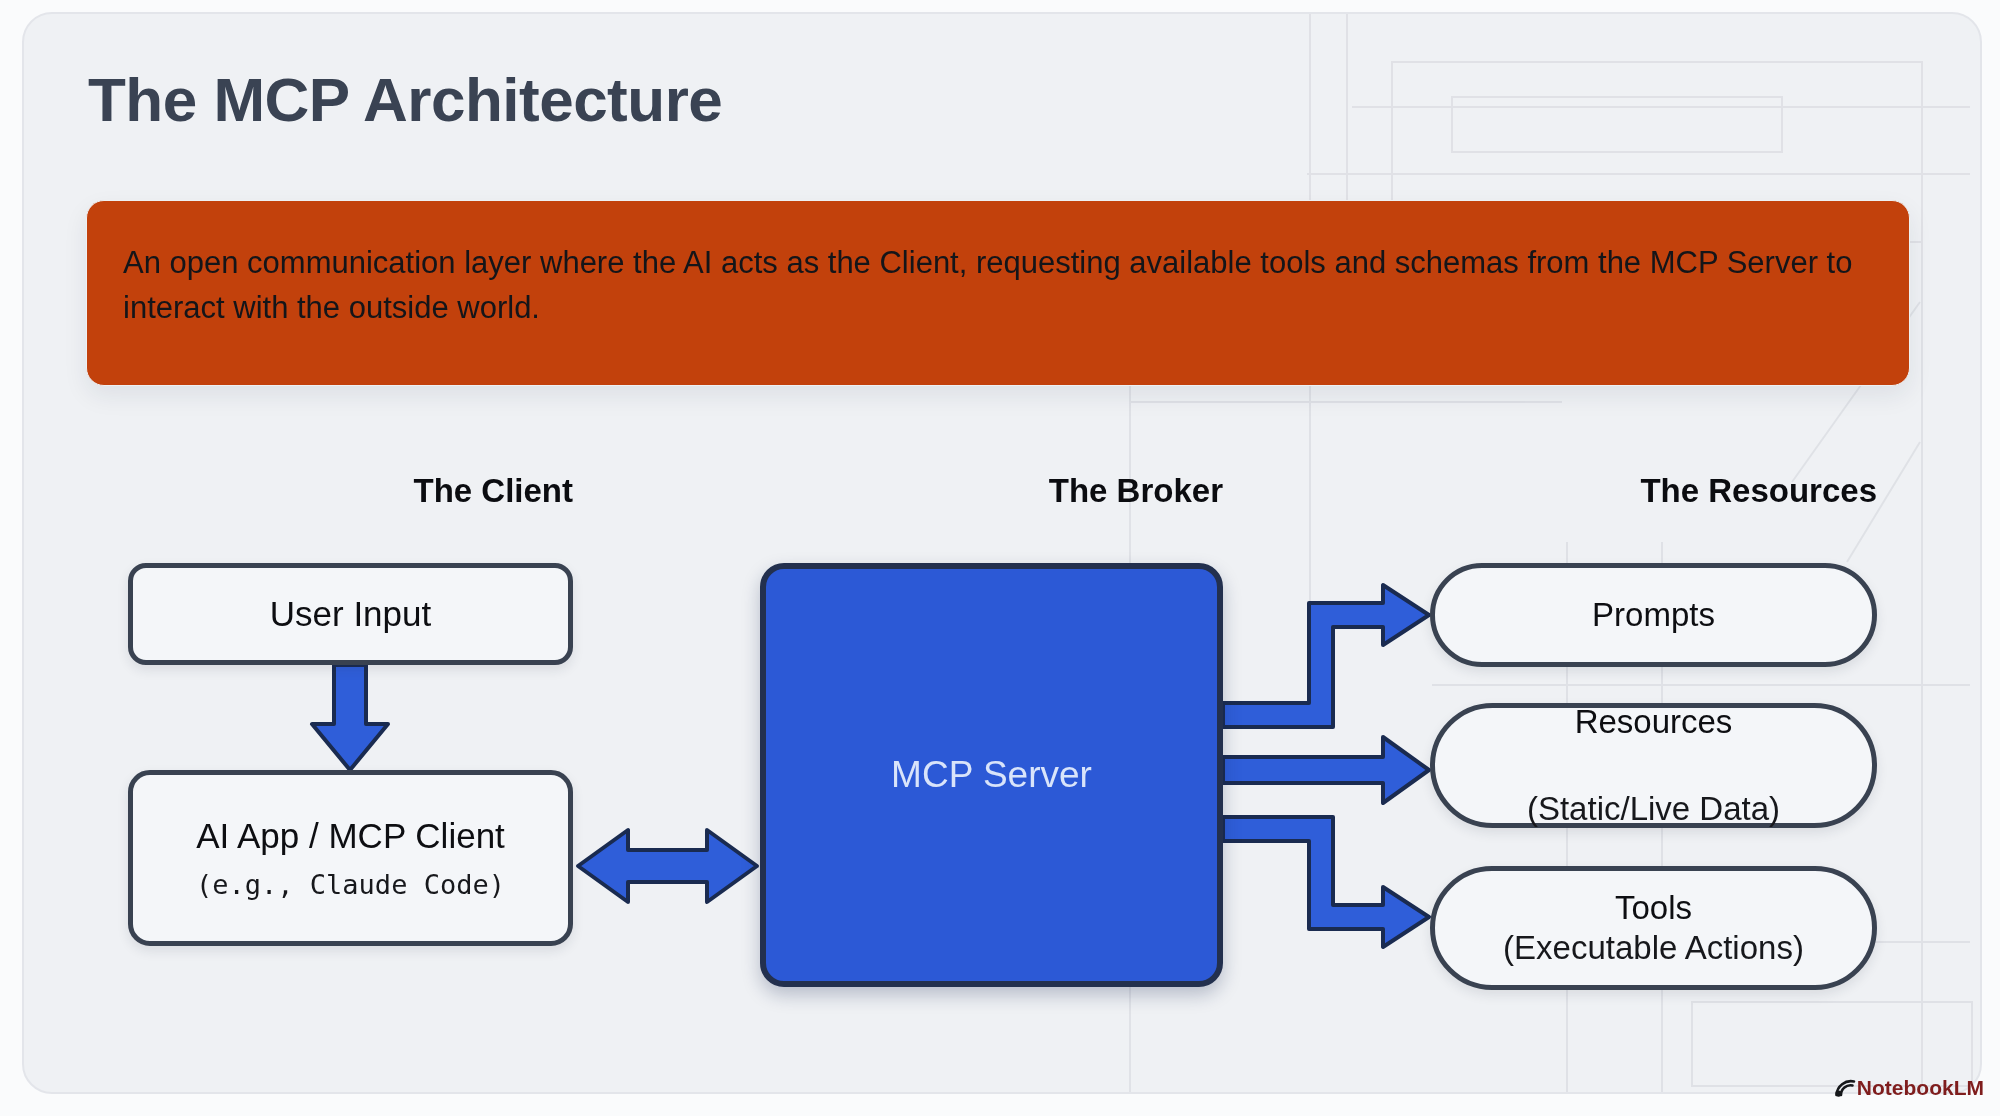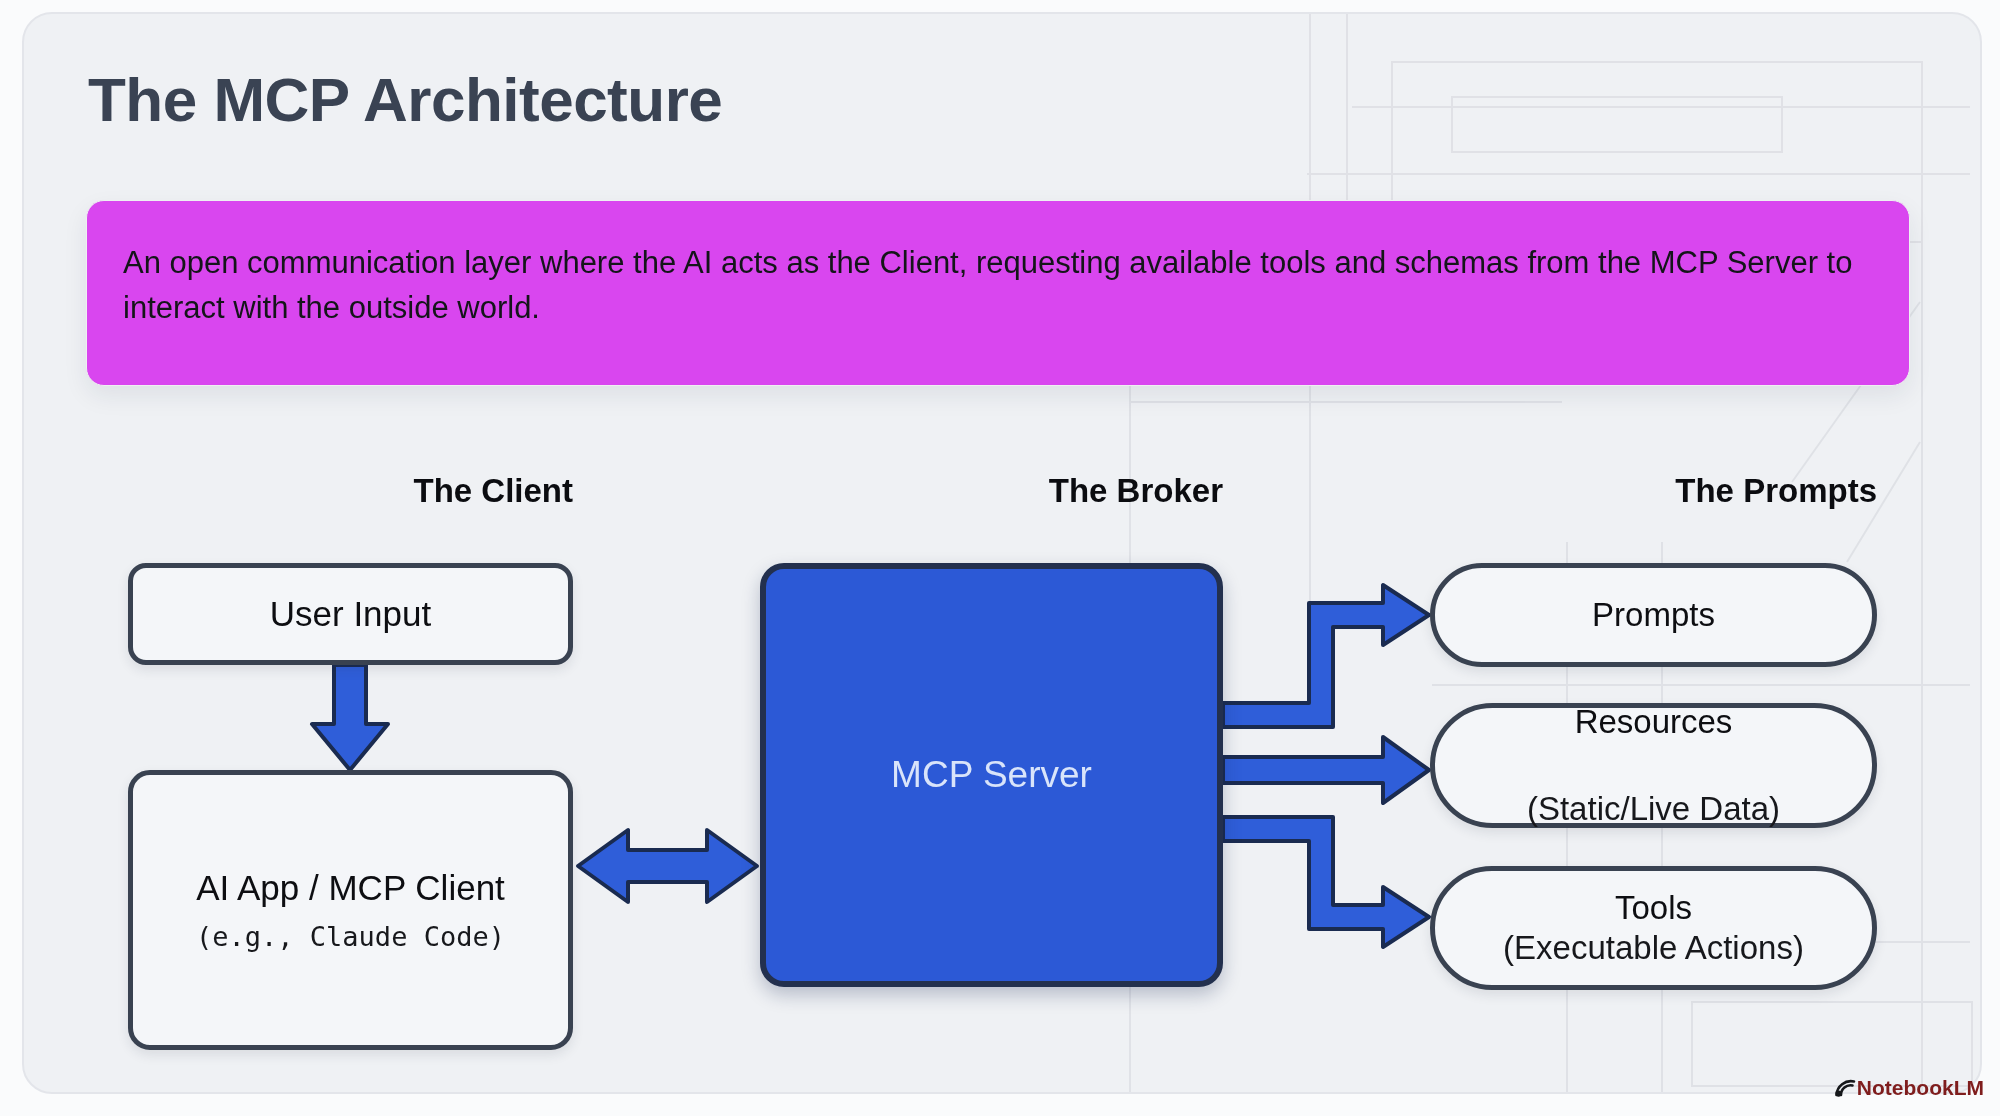--- a/index.html
+++ b/index.html
@@ -13,21 +13,21 @@
     background:#eff1f4;border:2px solid #e3e5ea;border-radius:30px;
     box-sizing:border-box;overflow:hidden;z-index:1;
   }
   .blueprint{position:absolute;left:-22px;top:-12px;z-index:0;pointer-events:none;}
   .page-title{
     position:absolute;left:88px;top:64px;z-index:3;
     font-size:62px;font-weight:bold;color:#3a4353;letter-spacing:-0.5px;
   }
   .desc-box{
     position:absolute;left:86px;top:200px;width:1824px;height:186px;z-index:3;
-    background:#d946ef;border:1px solid #eef0f2;border-radius:18px;
+    background:#c2410c;border:1px solid #eef0f2;border-radius:18px;
     box-shadow:0 10px 24px rgba(30,40,60,.08);
     box-sizing:border-box;padding:40px 44px 0 36px;
     font-size:31px;color:#141519;line-height:1.44;
   }
   .col-header{
     position:absolute;top:472px;z-index:3;text-align:right;
     font-size:33px;font-weight:bold;color:#0b0c10;
   }
   .col-header.client{left:128px;width:445px;}
   .col-header.broker{left:760px;width:463px;}
@@ -37,21 +37,21 @@
     background:#f4f6f9;border:5px solid #394251;
     display:flex;flex-direction:column;align-items:center;justify-content:center;
     color:#0d0e12;text-align:left;
     box-shadow:0 5px 12px rgba(30,40,60,.10);
   }
   .node .label{font-size:35px;font-weight:500;line-height:1.15;}
   .node .sublabel{font-family:"DejaVu Sans Mono",monospace;font-size:27px;margin-top:12px;color:#17181c;}
   .node .sublabel:empty{display:none;}
   .node.pill .sublabel{font-family:"Liberation Sans",sans-serif;font-size:33px;margin-top:2px;font-weight:500;}
   #node-user-input{left:128px;top:563px;width:445px;height:102px;border-radius:18px;}
-  #node-ai-app{left:128px;top:770px;width:445px;height:280px;border-radius:22px;}
+  #node-ai-app{left:128px;top:770px;width:445px;height:176px;border-radius:22px;}
   #node-mcp-server{
     left:760px;top:563px;width:463px;height:424px;border-radius:24px;
     background:#2c59d6;border:6px solid #23304e;
     box-shadow:0 8px 18px rgba(20,35,80,.25);
   }
   #node-mcp-server .label{color:#d9e4fa;font-size:37px;font-weight:500;}
   .node.pill{left:1430px;width:447px;border-radius:64px;}
   #node-prompts{top:563px;height:104px;}
   #node-resources{top:703px;height:125px;gap:47px;}
   #node-tools{top:866px;height:124px;}
@@ -90,21 +90,21 @@
 </div>
 
 <div class="page-title">The MCP Architecture</div>
 
 <div class="desc-box">
   <span>An open communication layer where the AI acts as the Client, requesting available tools and schemas from the MCP Server to interact with the outside world.</span>
 </div>
 
 <div class="col-header client">The Client</div>
 <div class="col-header broker">The Broker</div>
-<div class="col-header payloads">The Prompts</div>
+<div class="col-header payloads">The Resources</div>
 
 <svg class="arrows" width="2000" height="1116" viewBox="0 0 2000 1116">
   <g fill="#2f5ed9" stroke="#1a2b50" stroke-width="4" stroke-linejoin="round">
     <path d="M334 665 H366 V724 H388 L350 770 L312 724 H334 Z"></path>
     <path d="M578 866 L628 830 V850 H707 V830 L757 866 L707 902 V882 H628 V902 Z"></path>
     <path d="M1223 727 L1333 727 L1333 627 L1383 627 L1383 645 L1429 615 L1383 585 L1383 603 L1309 603 L1309 703 L1223 703 Z"></path>
     <path d="M1223 757 H1383 V737 L1429 770 L1383 803 V783 H1223 Z"></path>
     <path d="M1223 817 L1333 817 L1333 905 L1383 905 L1383 887 L1429 917 L1383 947 L1383 929 L1309 929 L1309 841 L1223 841 Z"></path>
   </g>
 </svg>

